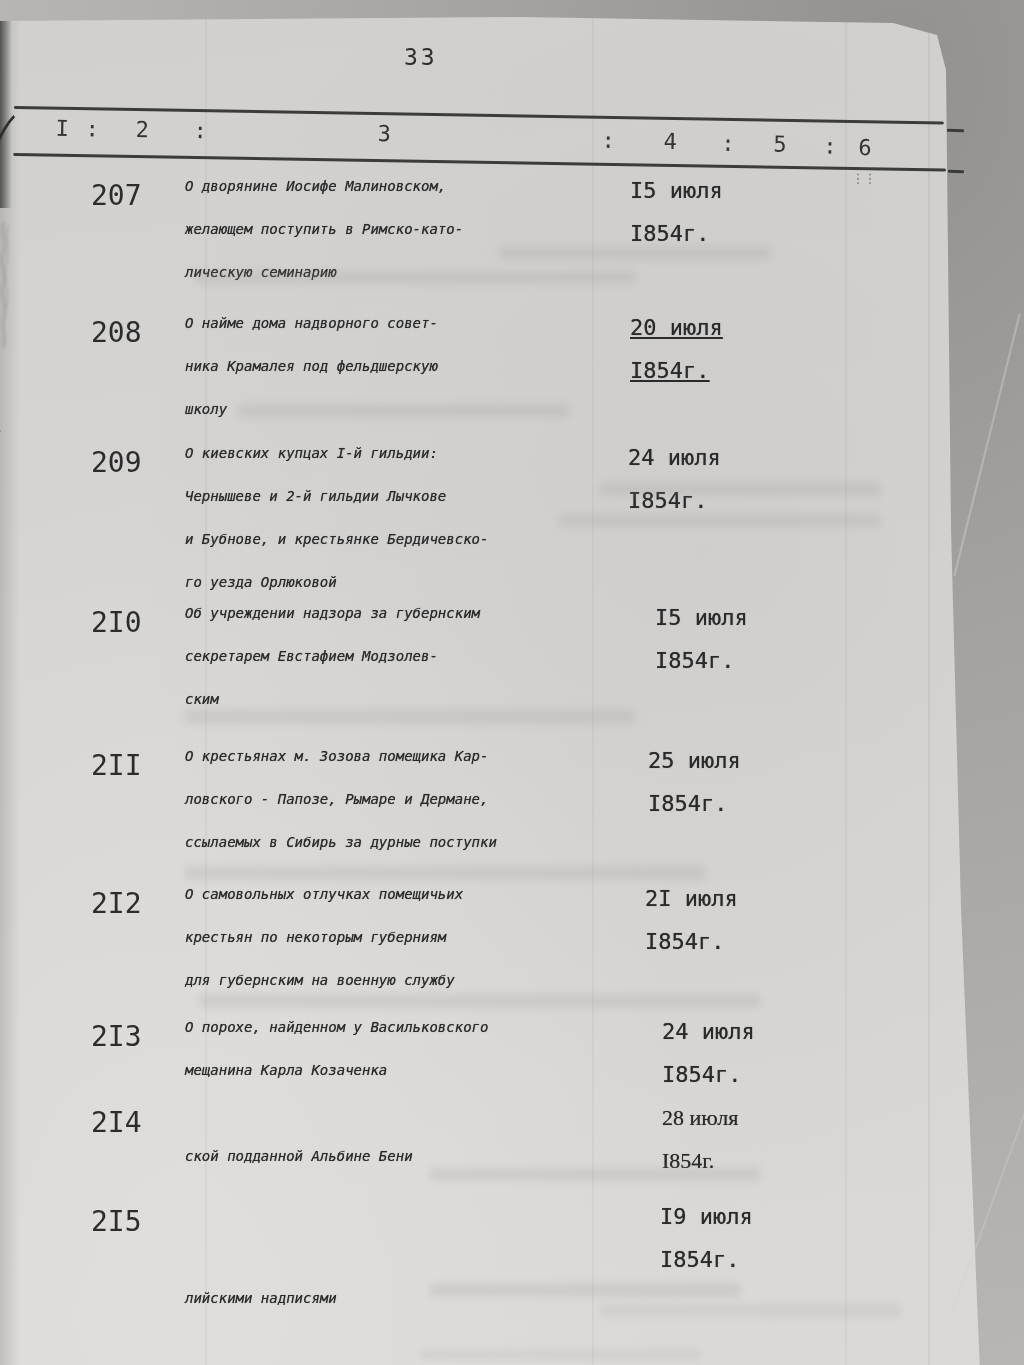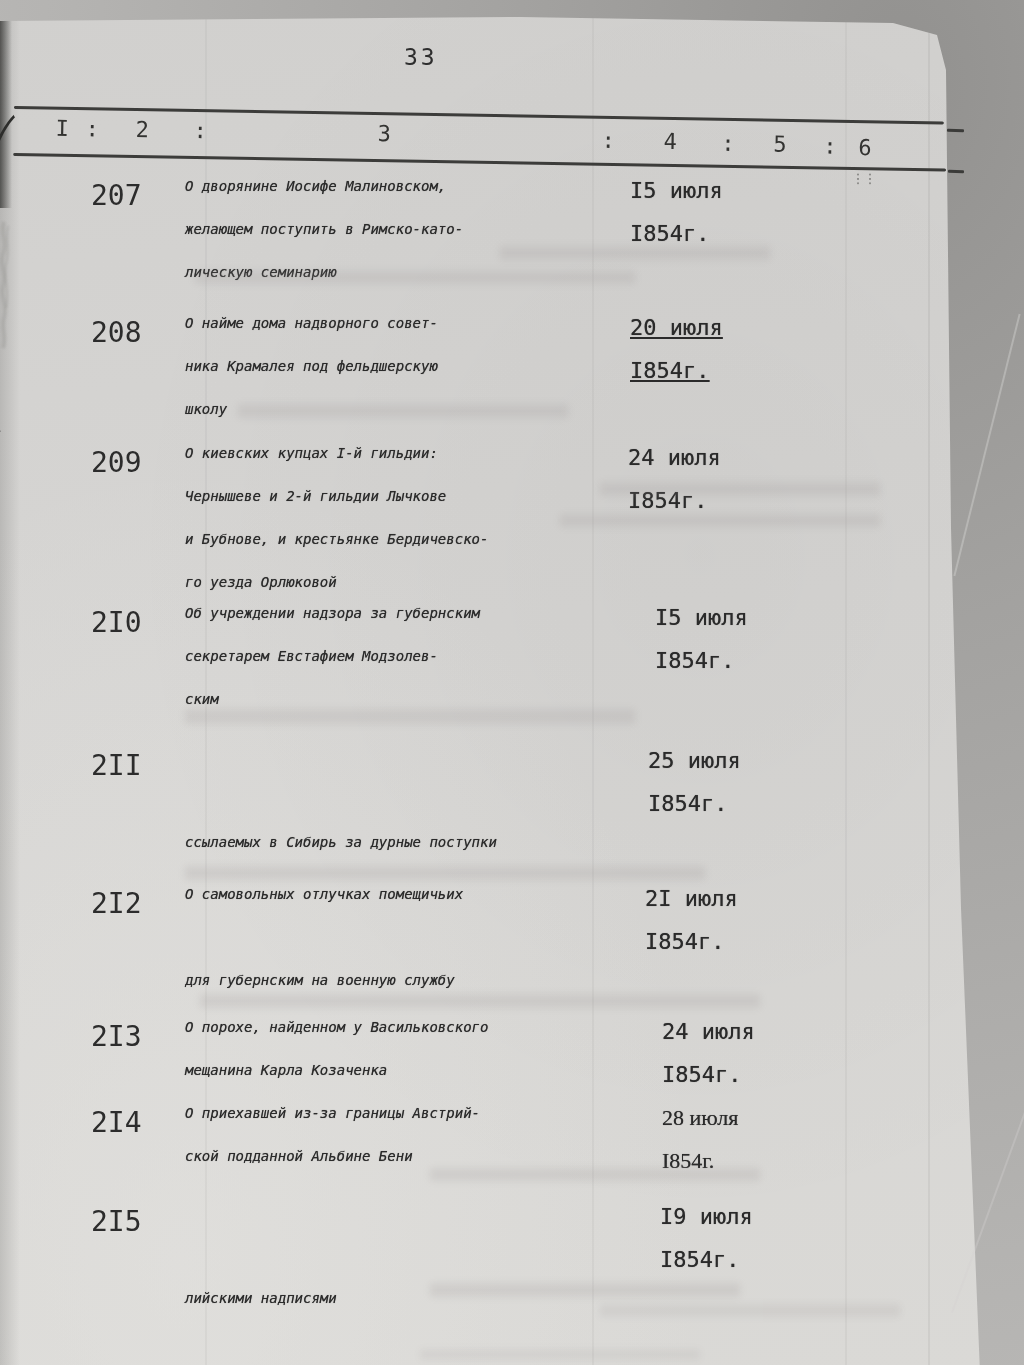--- a/index.html
+++ b/index.html
@@ -157,44 +157,46 @@
       <div class="num">2I0</div>
       <div class="dline dl0">Об учреждении надзора за губернским</div>
       <div class="dline dl1">секретарем Евстафием Модзолев-</div>
       <div class="dline dl2">ским</div>
       <div class="date dt0">I5 июля</div>
       <div class="date dt1">I854г.</div>
     </div>
 
     <div class="entry e211">
       <div class="num">2II</div>
+      <div class="dline dl0">О крестьянах м. Зозова помещика Кар-</div>
+      <div class="dline dl1">ловского - Папозе, Рымаре и Дермане,</div>
       <div class="dline dl2">ссылаемых в Сибирь за дурные поступки</div>
       <div class="date dt0">25 июля</div>
       <div class="date dt1">I854г.</div>
     </div>
 
     <div class="entry e212">
       <div class="num">2I2</div>
       <div class="dline dl0">О самовольных отлучках помещичьих</div>
+      <div class="dline dl1">крестьян по некоторым губерниям</div>
       <div class="dline dl2">для губернским на военную службу</div>
       <div class="date dt0">2I июля</div>
       <div class="date dt1">I854г.</div>
     </div>
 
     <div class="entry e213">
       <div class="num">2I3</div>
       <div class="dline dl0">О порохе, найденном у Васильковского</div>
       <div class="dline dl1">мещанина Карла Козаченка</div>
       <div class="date dt0">24 июля</div>
       <div class="date dt1">I854г.</div>
     </div>
 
     <div class="entry e214">
       <div class="num">2I4</div>
-      <div class="dline dl0">О приехавшей из-за границы Австрий-</div>
       <div class="dline dl1">ской подданной Альбине Бени</div>
       <div class="date dt0">28 июля</div>
       <div class="date dt1">I854г.</div>
     </div>
 
     <div class="entry e215">
       <div class="num">2I5</div>
       <div class="dline dl2">лийскими надписями</div>
       <div class="date dt0">I9 июля</div>
       <div class="date dt1">I854г.</div>

